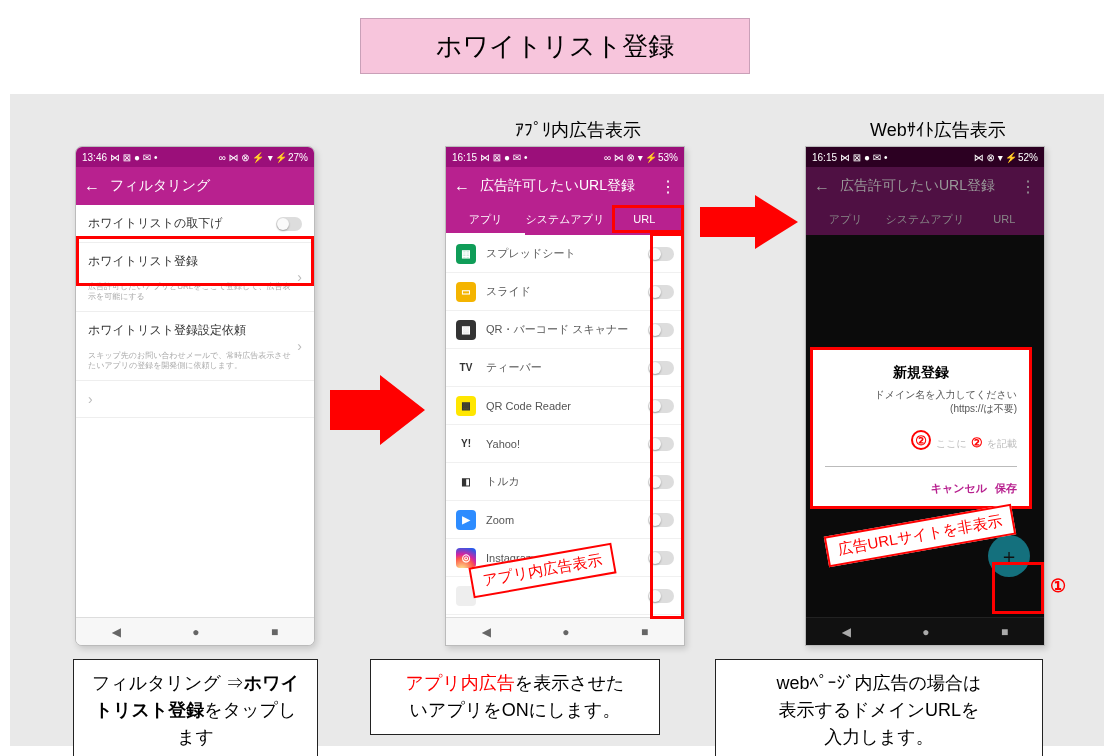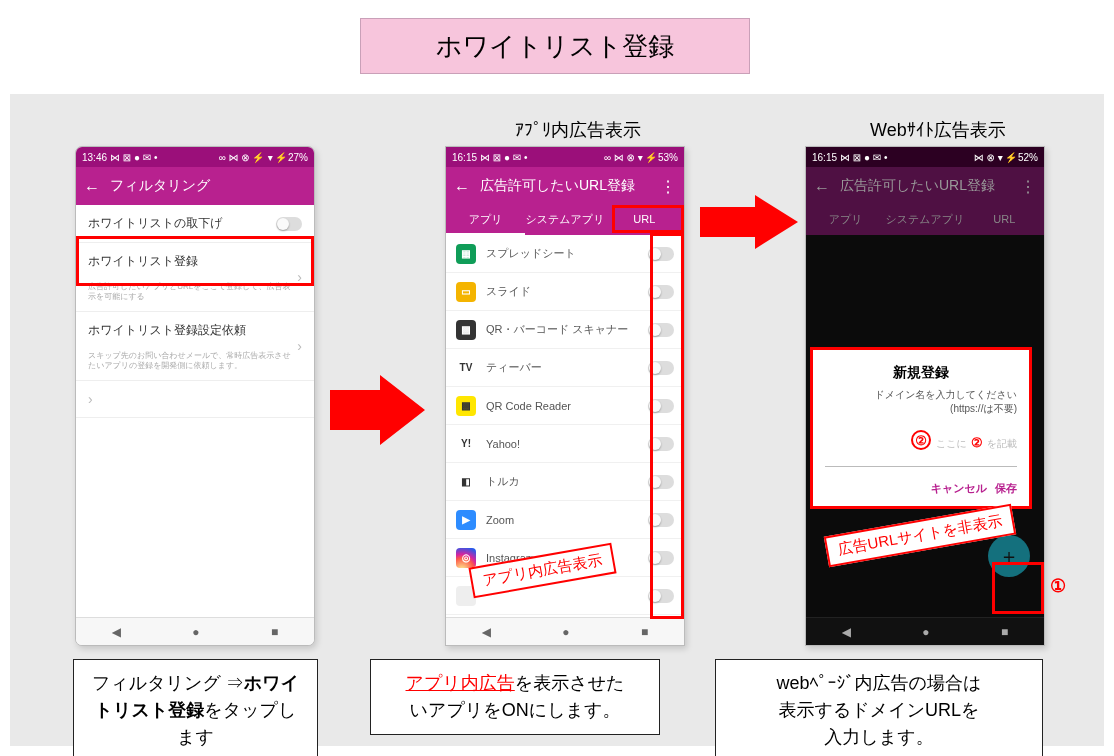--- a/index.html
+++ b/index.html
@@ -422,19 +422,19 @@
 
 <div class="highlight-box" style="left:992px; top:562px; width:52px; height:52px;"></div>
 <span style="position:absolute; left:1050px; top:575px; color:#ff0000; font-size:18px; font-weight:700;">①</span>
 
 <div class="callout" style="left:825px; top:520px; transform:rotate(-10deg);">広告URLサイトを非表示</div>
 
 <div class="caption-box" style="left:73px; top:659px; width:245px;">
   <span>フィルタリング ⇒</span><span class="bold">ホワイトリスト登録</span><span>をタップします</span>
 </div>
 <div class="caption-box" style="left:370px; top:659px; width:290px;">
-  <span class="red" style="text-decoration:underline">アプリ内広告</span><span>を表示させた</span><br><span>いアプリをONにします。</span>
+  <span class="red" style="">アプリ内広告</span><span>を表示させた</span><br><span>いアプリをONにします。</span>
 </div>
 <div class="caption-box" style="left:715px; top:659px; width:328px;">
   <span>webﾍﾟｰｼﾞ内広告の場合は</span><br>
   <span>表示するドメインURLを</span><br>
   <span>入力します。</span>
 </div>
 
 </body></html>

